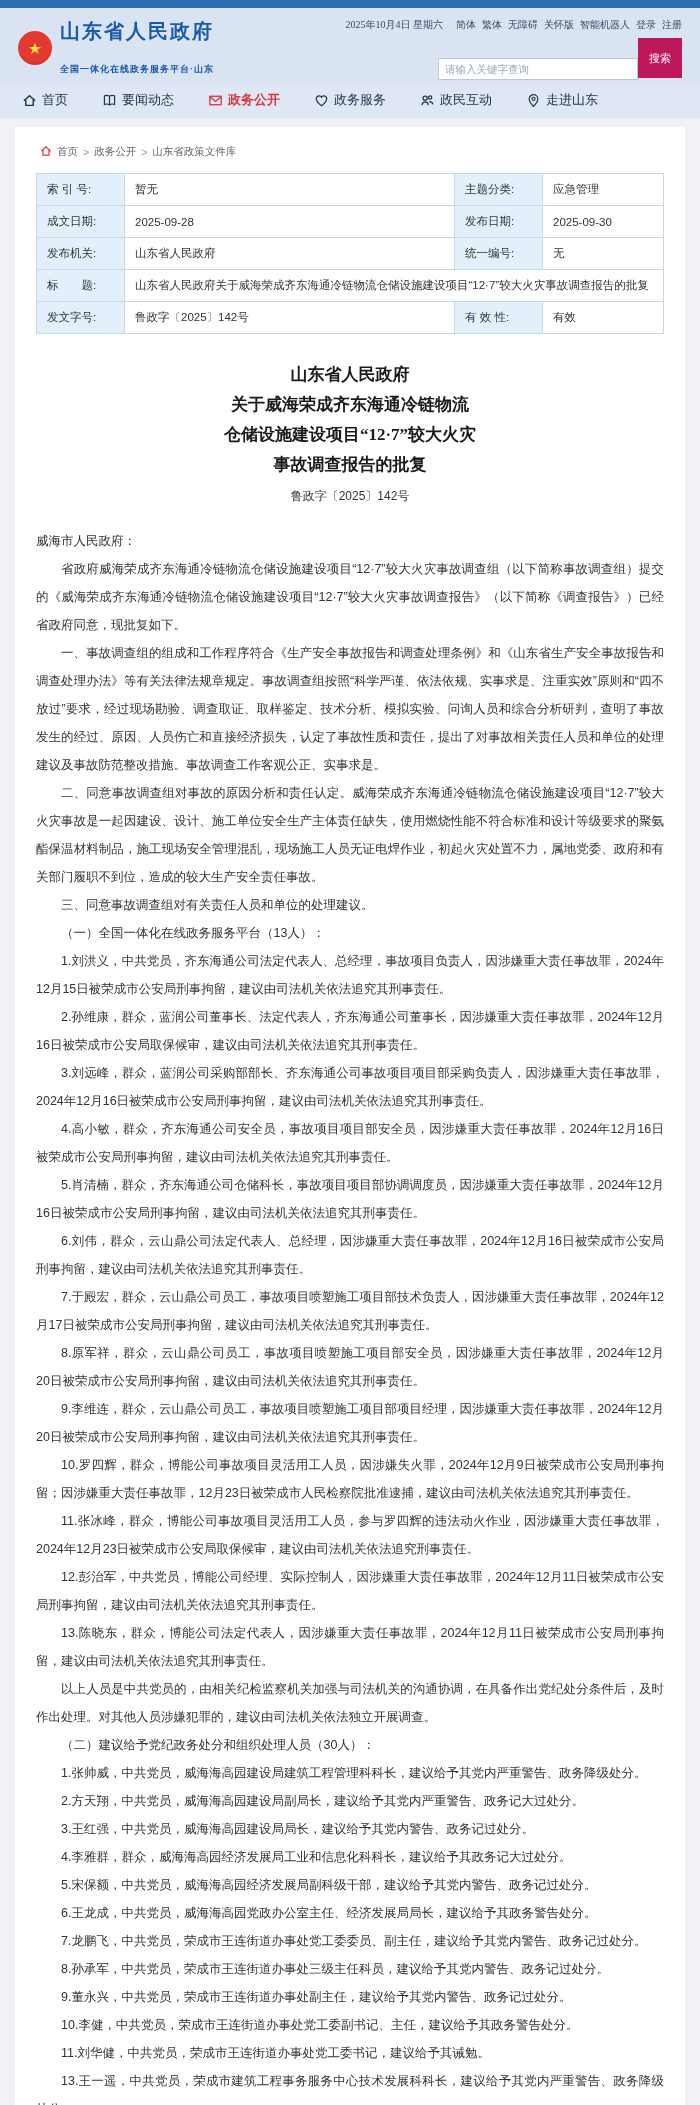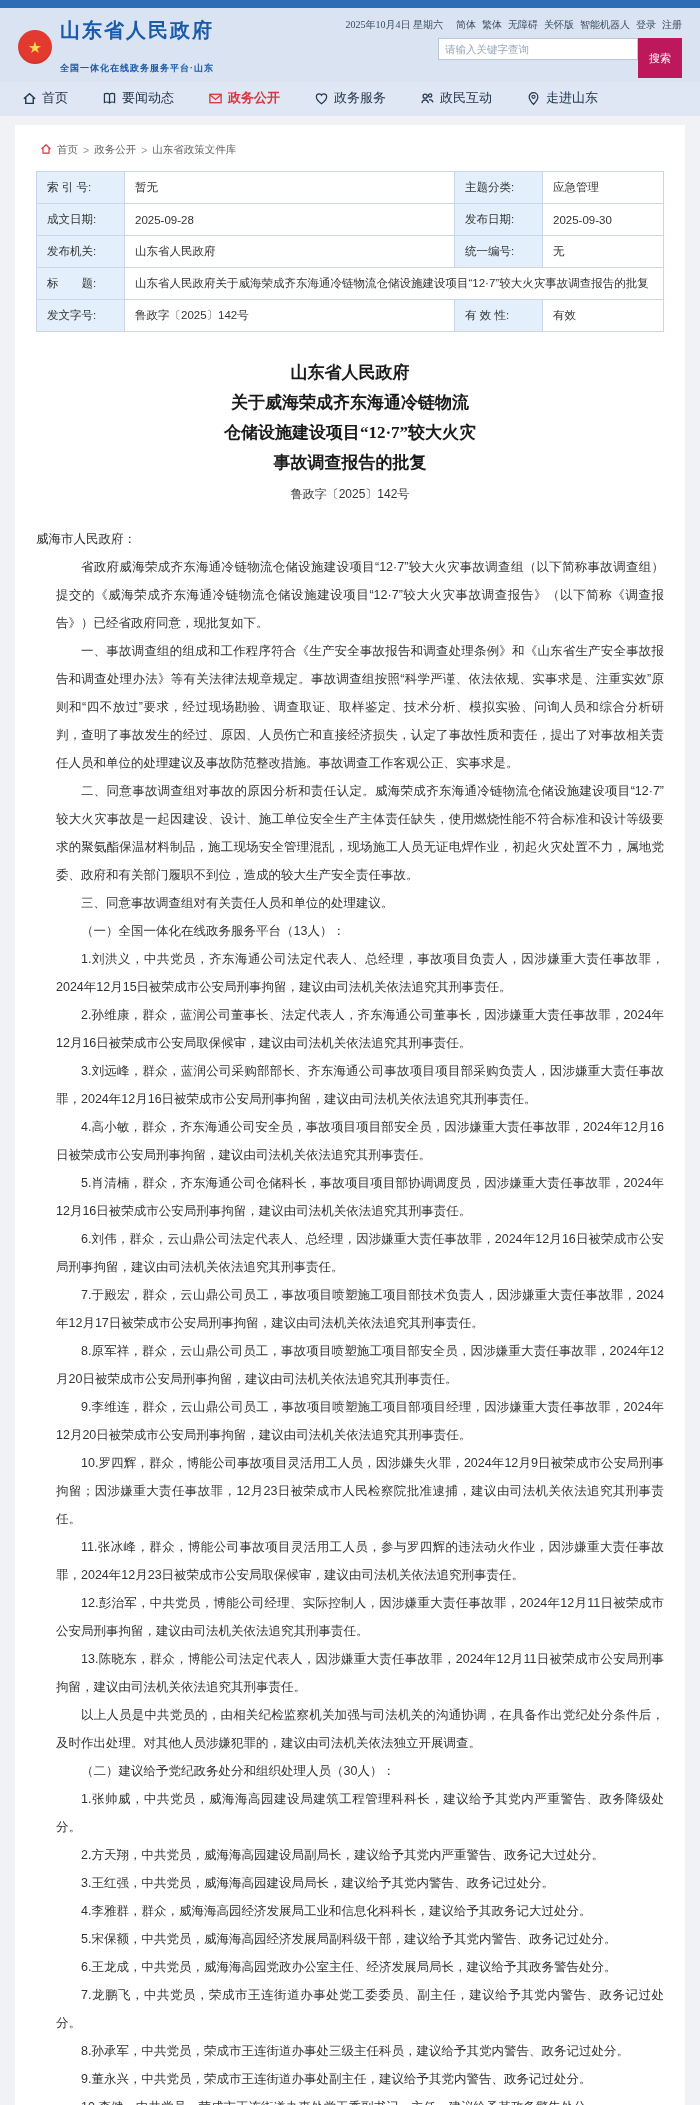--- a/index.html
+++ b/index.html
@@ -9,21 +9,21 @@
   
   .site-header { background:#d9e3f1; padding:8px 18px 4px 18px; display:flex; justify-content:space-between; }
   .logo-wrap { display:flex; align-items:center; gap:8px; }
   .emblem { width:34px; height:34px; border-radius:50%; background:radial-gradient(circle at 50% 42%, #e23a2e 60%, #c32318 100%); display:flex; align-items:center; justify-content:center; color:#ffd54a; font-size:16px; flex:0 0 auto; }
   .site-title { font-size:20px; font-weight:bold; color:#1b5bab; letter-spacing:2px; line-height:1.15; }
   .site-sub { font-size:9px; color:#1b5bab; font-weight:bold; letter-spacing:1px; margin-top:20px; }
   .header-right { display:flex; flex-direction:column; align-items:flex-end; gap:6px; padding-top:2px; }
   .top-links { font-size:10px; color:#3a4a63; white-space:nowrap; display:flex; gap:7px; align-items:center;font-family:Liberation Serif, serif; }
   .top-links .lnk { cursor:pointer; }
   .search-row { display:flex; }
-  .search-input { width:200px; height:22px; border:1px solid #b9c7da; background:#fff; font-size:10.5px; padding:0 6px; color:#333; outline:none; }
+  .search-input { width:200px; height:22px; border:1px solid #b9c7da; background:#fff; font-size:10.5px; padding:0 6px; color:#333; outline:none;margin-top:20px; }
   .search-input::placeholder { color:#9aa7ba; }
   .search-btn { height:40px; width:44px; background:#be185d; color:#fff; border:none; font-size:11px; cursor:pointer; }
   
   .main-nav { background:#dee7f3; display:flex; gap:34px; padding:7px 18px 9px 22px; align-items:center; }
   .nav-item { display:flex; align-items:center; gap:5px; font-size:13px; color:#24364f; cursor:pointer; }
   .nav-item .nicon { width:15px; height:15px; display:inline-flex; }
   .nav-item .nicon svg { width:15px; height:15px; }
   .nav-item.active { color:#d9363e; font-weight:bold; }
   
   .card { background:#fff; margin:9px 15px 12px 15px; padding:16px 21px 26px 21px; min-height:1960px; }
@@ -35,21 +35,21 @@
   table.meta { width:100%; border-collapse:collapse; table-layout:fixed; }
   table.meta th, table.meta td { border:1px solid #c9d8e8; font-weight:normal; font-size:11.5px; padding:8px 10px; text-align:left; vertical-align:middle; }
   table.meta th { background:#e3f0fc; color:#333; white-space:nowrap;margin-top:30px; }
   table.meta td { color:#333; }
   td.valid-red { color:#e03131; }
   
   .doc-title { text-align:center; font-size:17px; font-weight:bold; color:#1a1a1a; line-height:30px; margin-top:26px; font-family:"Liberation Serif","DejaVu Serif",serif; }
   .doc-number { text-align:center; font-size:12px; color:#333; margin-top:8px; }
   .doc-body { margin-top:22px; font-size:12.5px; line-height:28px; color:#333; }
   .doc-body p { text-align:justify; }
-  .doc-body p.indent { text-indent:2em;margin-left:20px; }
+  .doc-body p.indent { text-indent:2em; }
 </style>
 </head>
 <body>
 
 <div class="top-strip"></div>
 
 <header class="site-header">
   <div class="logo-wrap">
     <div class="emblem">★</div>
     <div>

